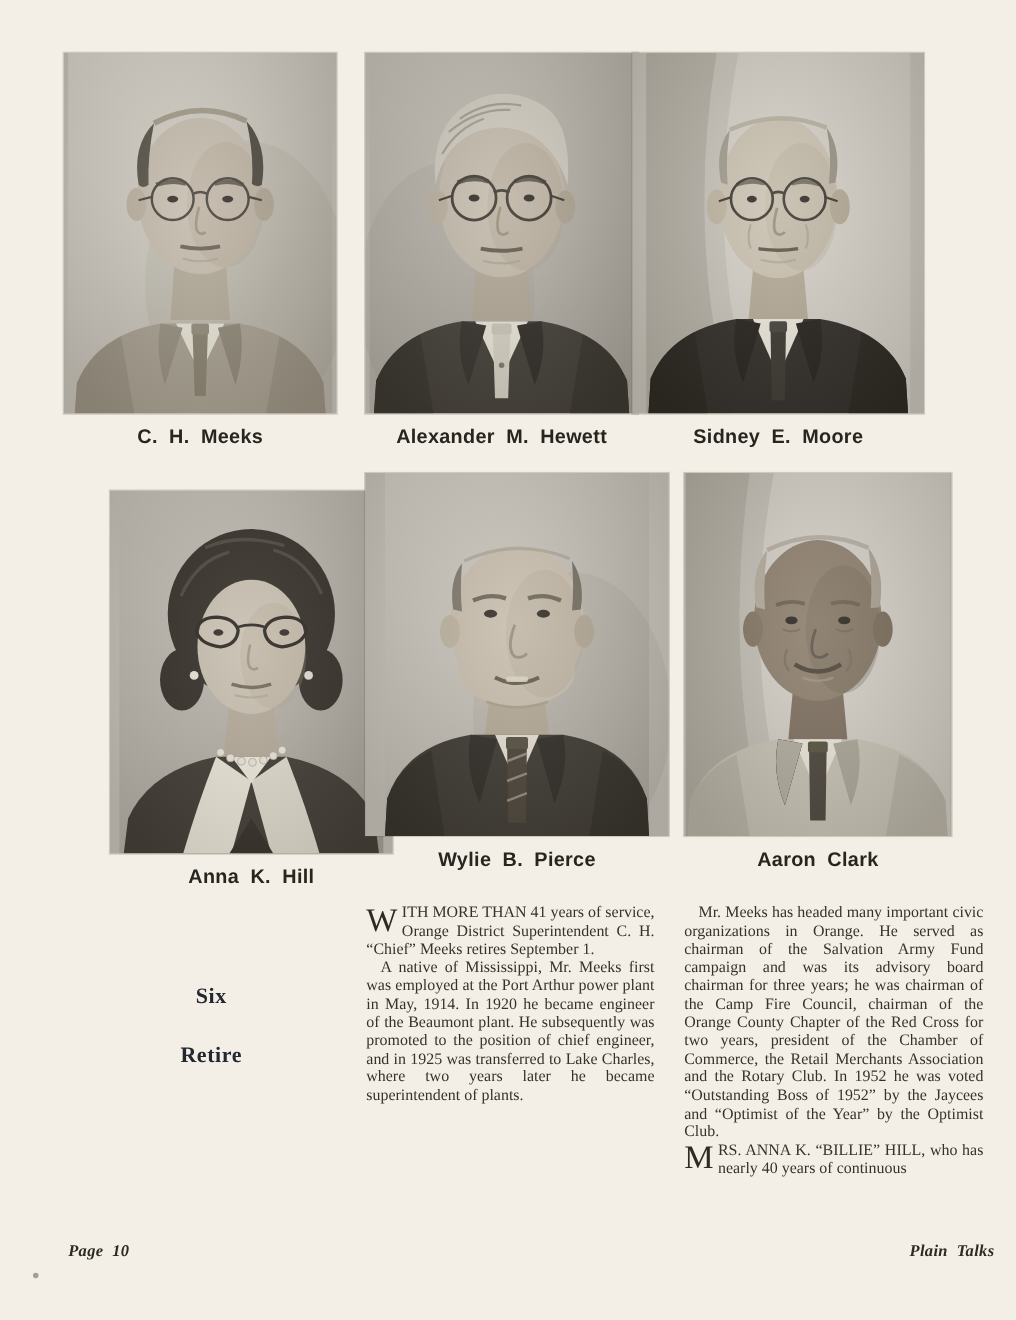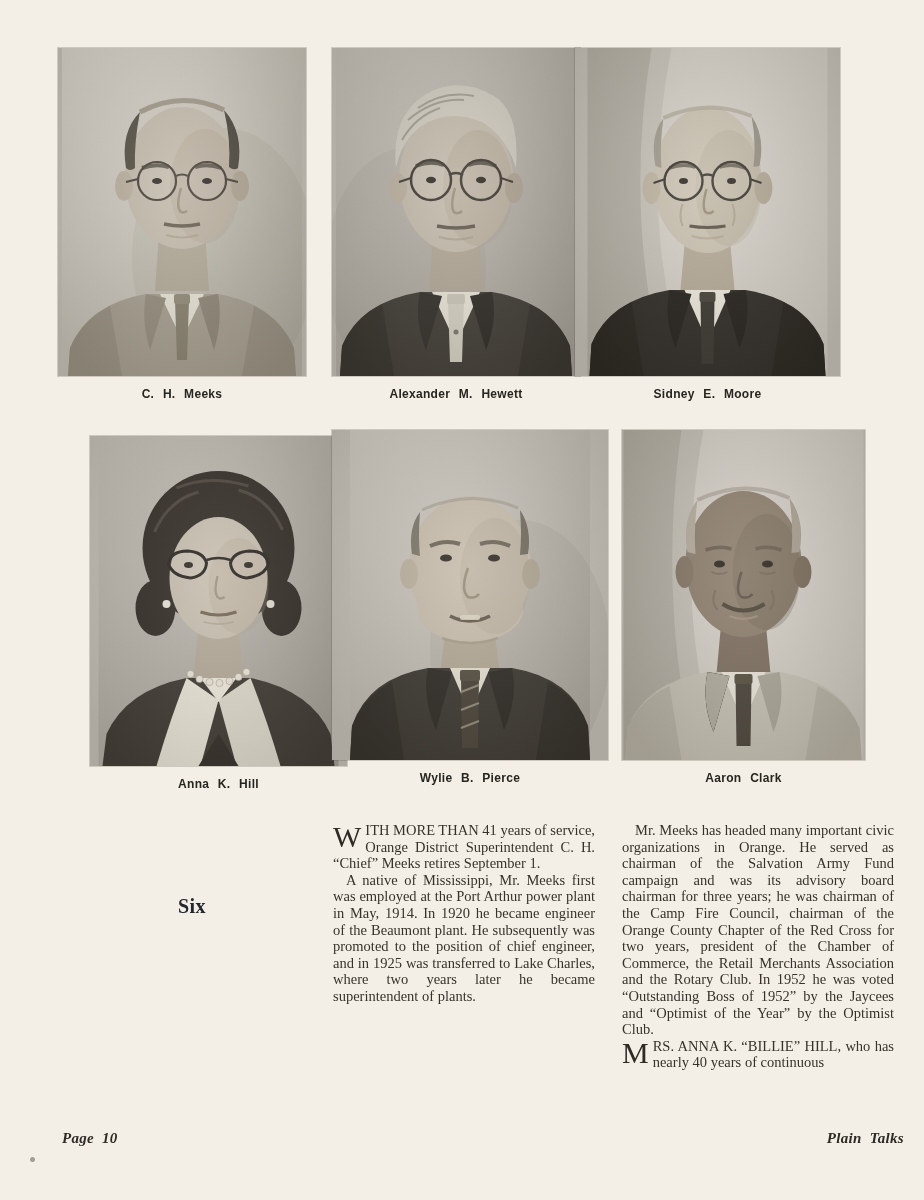--- a/index.html
+++ b/index.html
@@ -16,21 +16,21 @@
     box-shadow:0 0 0 1px rgba(90,84,70,.25);
   }
   .photo svg{display:block;width:100%;height:100%;}
   .photo::after{
     content:"";position:absolute;inset:0;pointer-events:none;
     background:radial-gradient(ellipse at 50% 42%, rgba(255,255,255,.10), rgba(45,40,30,.18) 88%);
   }
   .caption{
     margin-top:11px;text-align:center;
     font-family:"Liberation Sans", sans-serif;
-    font-weight:700;font-size:12px;letter-spacing:.3px;word-spacing:5px;
+    font-weight:700;font-size:18px;letter-spacing:.3px;word-spacing:5px;
     color:#26251f;
   }
   
   .article-title{
     position:absolute;left:48px;top:880px;width:288px;
     text-align:center;font-weight:700;font-size:20px;line-height:53px;
     color:#232730;letter-spacing:.5px;word-spacing:6px;
   }
   .col{
     position:absolute;top:822px;
@@ -181,21 +181,21 @@
         <ellipse cx="144" cy="133" rx="4.5" ry="3" fill="#332e28"></ellipse>
         <path d="M119,141 Q114,159 118,164 Q122,167 126,163" stroke="#9a8e7a" stroke-width="2.5" fill="none"></path>
         <path d="M95,156 Q91,168 95,178 M145,156 Q149,168 145,178" stroke="#a89c89" stroke-width="2" fill="none" opacity="0.7"></path>
         <path d="M102,178 Q120,181 138,178" stroke="#5e564a" stroke-width="3" fill="none"></path>
         <path d="M104,188 Q120,193 136,188" stroke="#ab9f8c" stroke-width="2" fill="none" opacity="0.6"></path>
       </svg>
     </div>
     <figcaption class="caption">Sidney E. Moore</figcaption>
   </figure>
 
-  <figure class="figure" style="left:84px;top:430px;width:257px;margin:6px">
+  <figure class="figure" style="left:84px;top:430px;width:257px;margin:16px">
     <div class="photo" style="height:330px">
       <svg viewBox="0 0 240 330">
         <defs>
             <linearGradient id="bgD" x1="0" y1="0" x2="1" y2="1">
           <stop offset="0" stop-color="#c9c5bd"></stop>
               <stop offset="1" stop-color="#a5a199"></stop>
             </linearGradient>
           </defs>
         <rect width="240" height="330" fill="url(#bgD)"></rect>
         <path d="M100,190 h40 l5,52 h-50 z" fill="#b5ab9b"></path>
@@ -308,20 +308,21 @@
         <path d="M92,160 Q87,172 94,180 M148,160 Q153,172 146,180" stroke="#76685a" stroke-width="2" fill="none" opacity="0.7"></path>
         <path d="M99,174 Q120,187 141,174" stroke="#4f453a" stroke-width="4" fill="none"></path>
         <path d="M106,186 Q120,192 134,186" stroke="#a4937f" stroke-width="2.2" fill="none" opacity="0.8"></path>
       </svg>
     </div>
     <figcaption class="caption">Aaron Clark</figcaption>
   </figure>
 
   <div class="article-title">
     <div>Six</div>
+    <div>Retire</div>
   </div>
 
   <div class="col" style="left:333px;width:262px">
     <p><span class="dropcap">W</span><span>ITH MORE THAN 41 years of service, Orange District Superintendent C. H. “Chief” Meeks retires September 1.</span></p>
     <p class="indent">A native of Mississippi, Mr. Meeks first was employed at the Port Arthur power plant in May, 1914. In 1920 he became engineer of the Beaumont plant. He subsequently was promoted to the position of chief engineer, and in 1925 was transferred to Lake Charles, where two years later he became superintendent of plants.</p>
   </div>
 
   <div class="col" style="left:622px;width:272px">
     <p class="indent">Mr. Meeks has headed many important civic organizations in Orange. He served as chairman of the Salvation Army Fund campaign and was its advisory board chairman for three years; he was chairman of the Camp Fire Council, chairman of the Orange County Chapter of the Red Cross for two years, president of the Chamber of Commerce, the Retail Merchants Association and the Rotary Club. In 1952 he was voted “Outstanding Boss of 1952” by the Jaycees and “Optimist of the Year” by the Optimist Club.</p>
     <p class="gap-top"><span class="dropcap">M</span><span>RS. ANNA K. “BILLIE” HILL, who has nearly 40 years of continuous</span></p>

